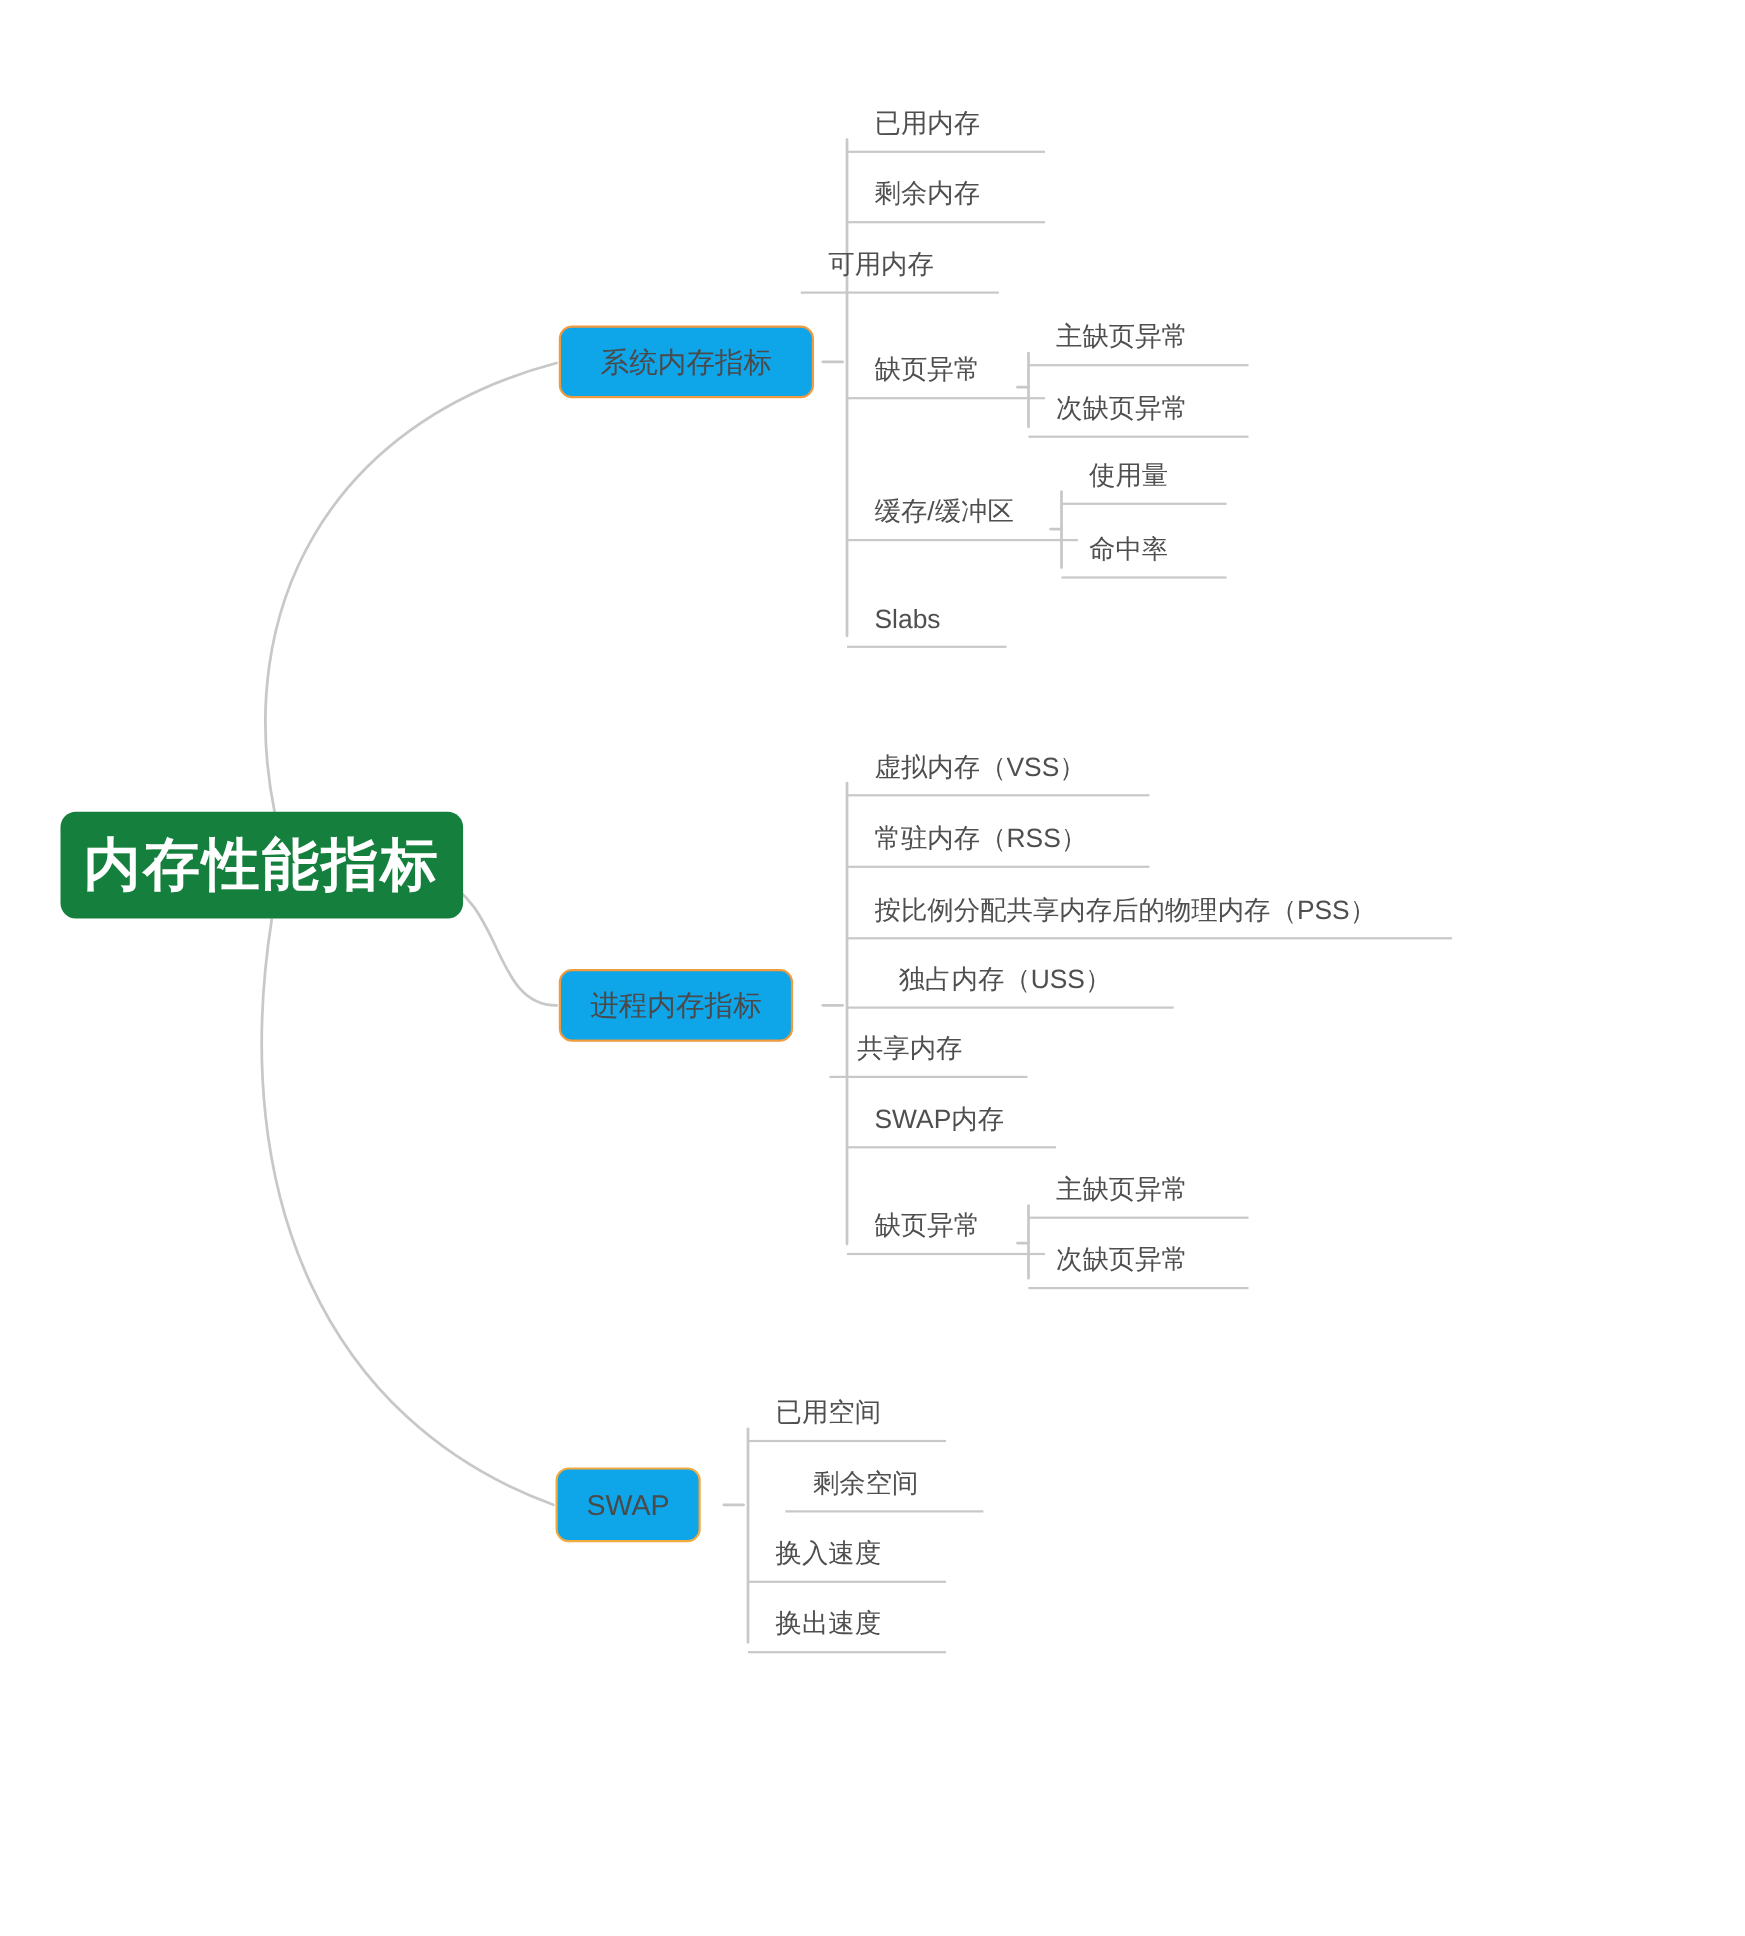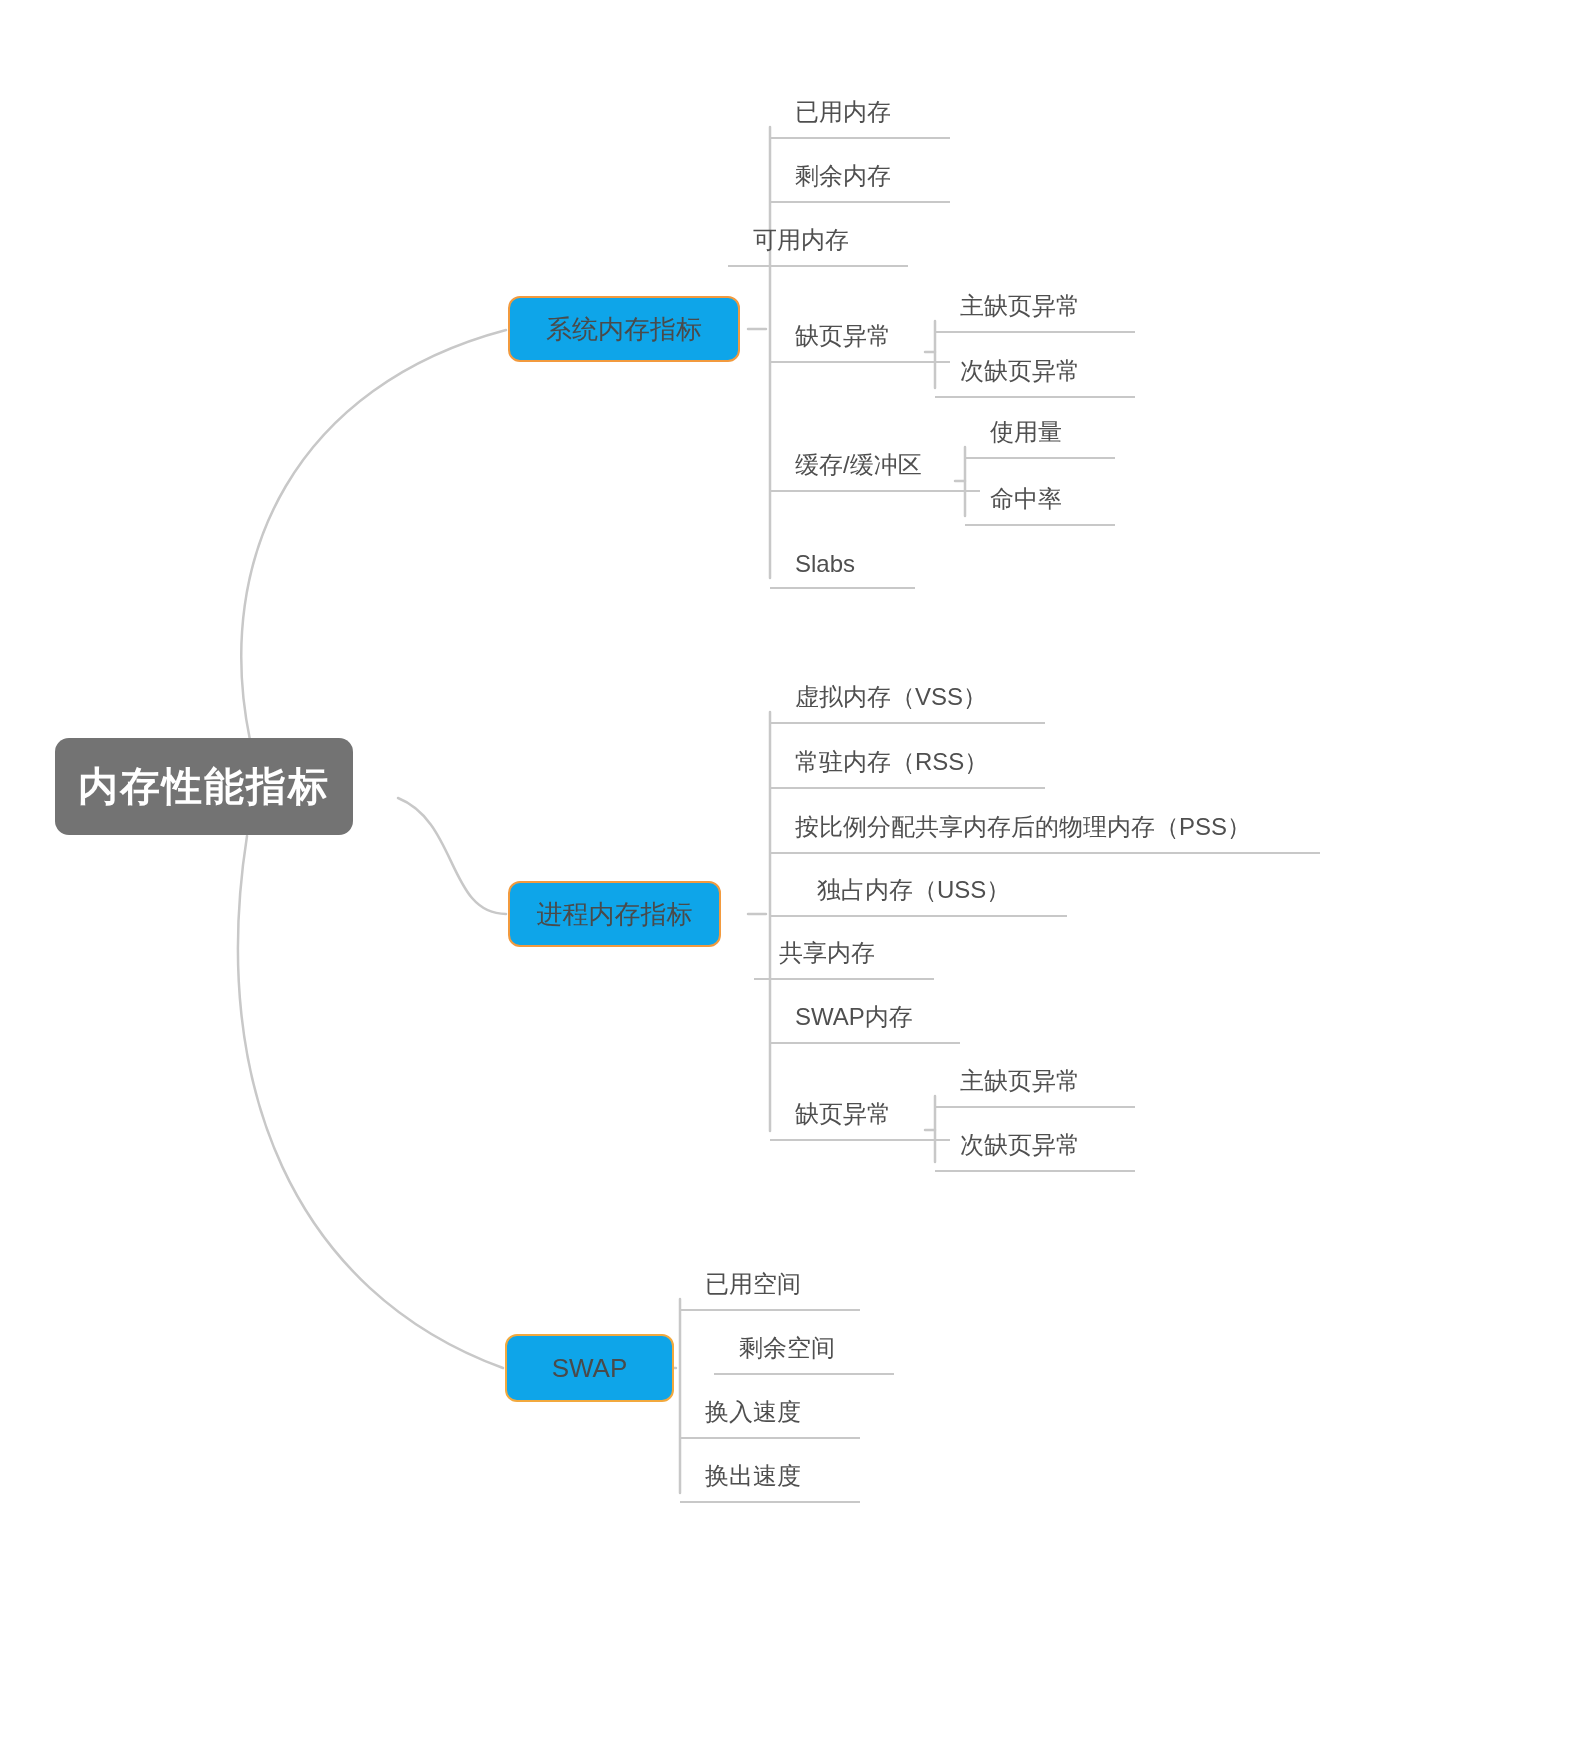--- a/index.html
+++ b/index.html
@@ -23,40 +23,40 @@
   }
   svg.connectors path {
     stroke: #C8C8C8;
     stroke-width: 2.5;
     fill: none;
     stroke-linecap: round;
   }
   .node-root {
     position: absolute;
     left: 55px; top: 738px;
-    width: 298px; height: 97px;
-    background: #737373;
+    width: 366px; height: 97px;
+    background: #15803d;
     border-radius: 14px;
     display: flex; align-items: center; justify-content: center;
-    font-size: 40px; font-weight: bold; color: #ffffff;
+    font-size: 52px; font-weight: bold; color: #ffffff;
     letter-spacing: 2px;
     box-sizing: border-box;
   }
   .node-branch {
     position: absolute;
     background: #0ea5e9;
     border: 2.5px solid #F29A3E;
     border-radius: 12px;
     display: flex; align-items: center; justify-content: center;
     font-size: 26px; color: #4A4A4A;
     box-sizing: border-box;
   }
   .branch-1 { left: 508px; top: 296px; width: 232px; height: 66px; }
   .branch-2 { left: 508px; top: 881px; width: 213px; height: 66px; }
-  .branch-3 { left: 505px; top: 1334px; width: 169px; height: 68px; border-color: #F2A93E; }
+  .branch-3 { left: 505px; top: 1334px; width: 132px; height: 68px; border-color: #F2A93E; }
   .node-leaf {
     position: absolute;
     height: 40px;
     border-bottom: 2.5px solid #C8C8C8;
     box-sizing: content-box;
     display: flex; align-items: flex-end;
     padding-left: 25px; padding-bottom: 9px;
     font-size: 24px; color: #4F4F4F;
     white-space: nowrap;
   }

